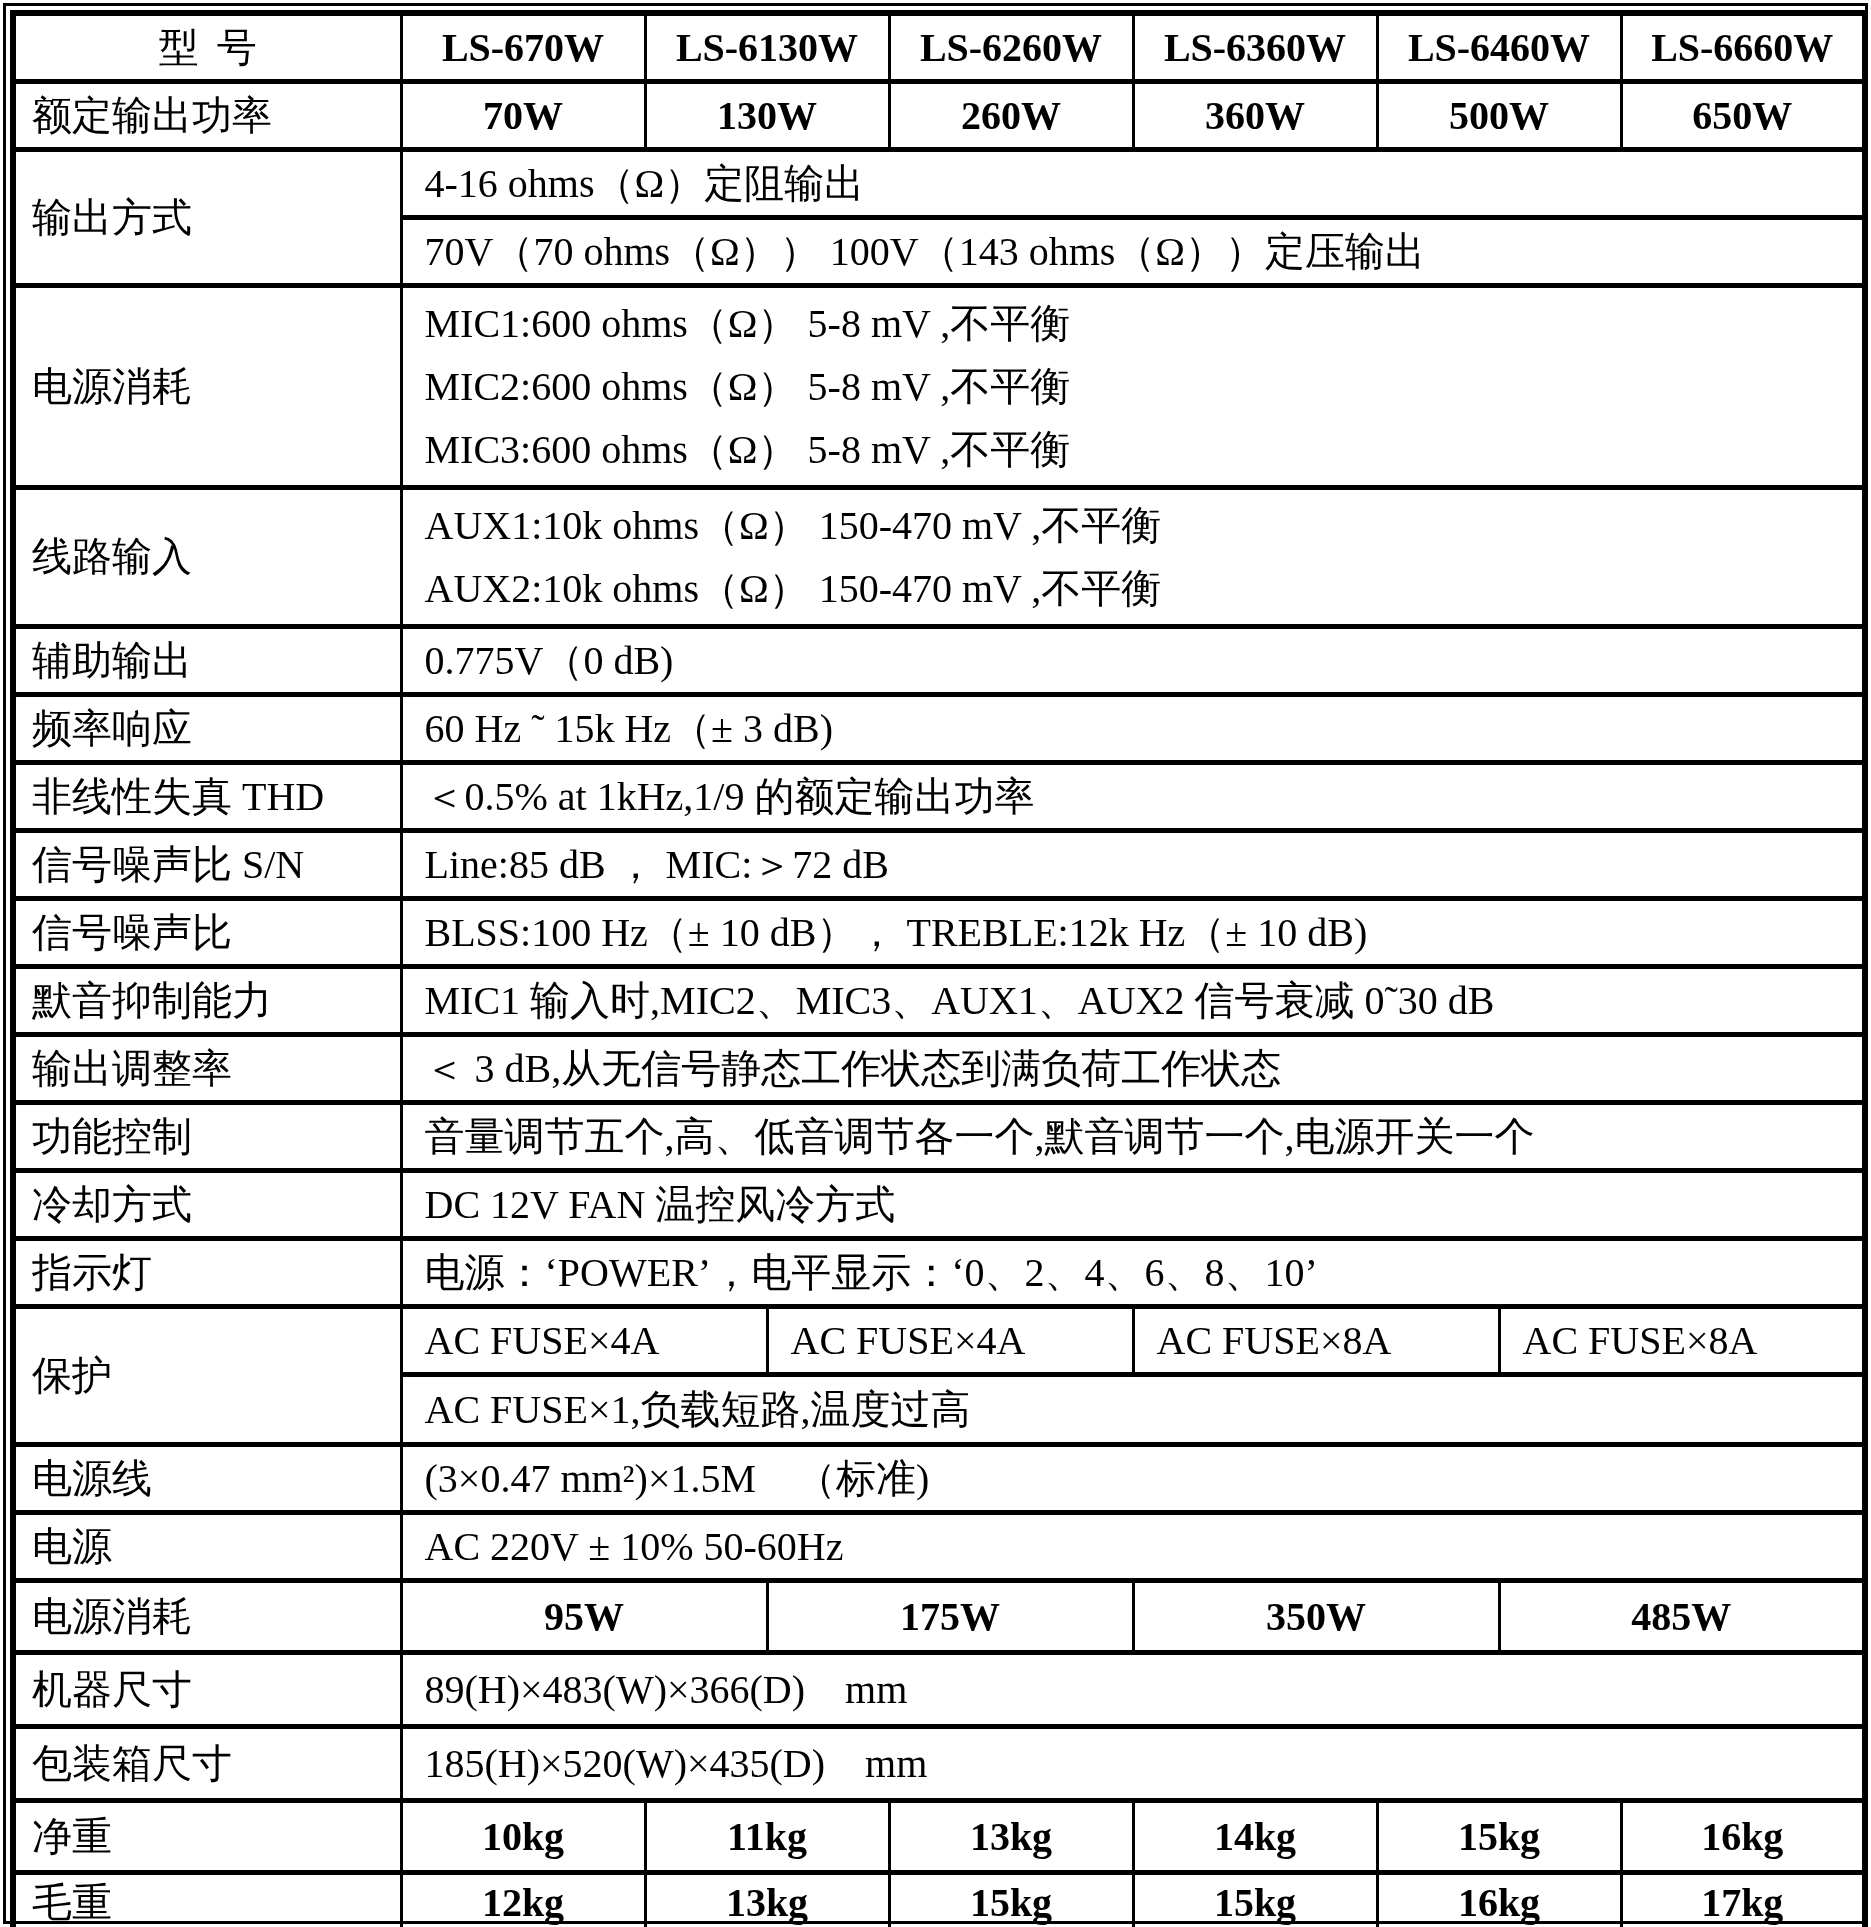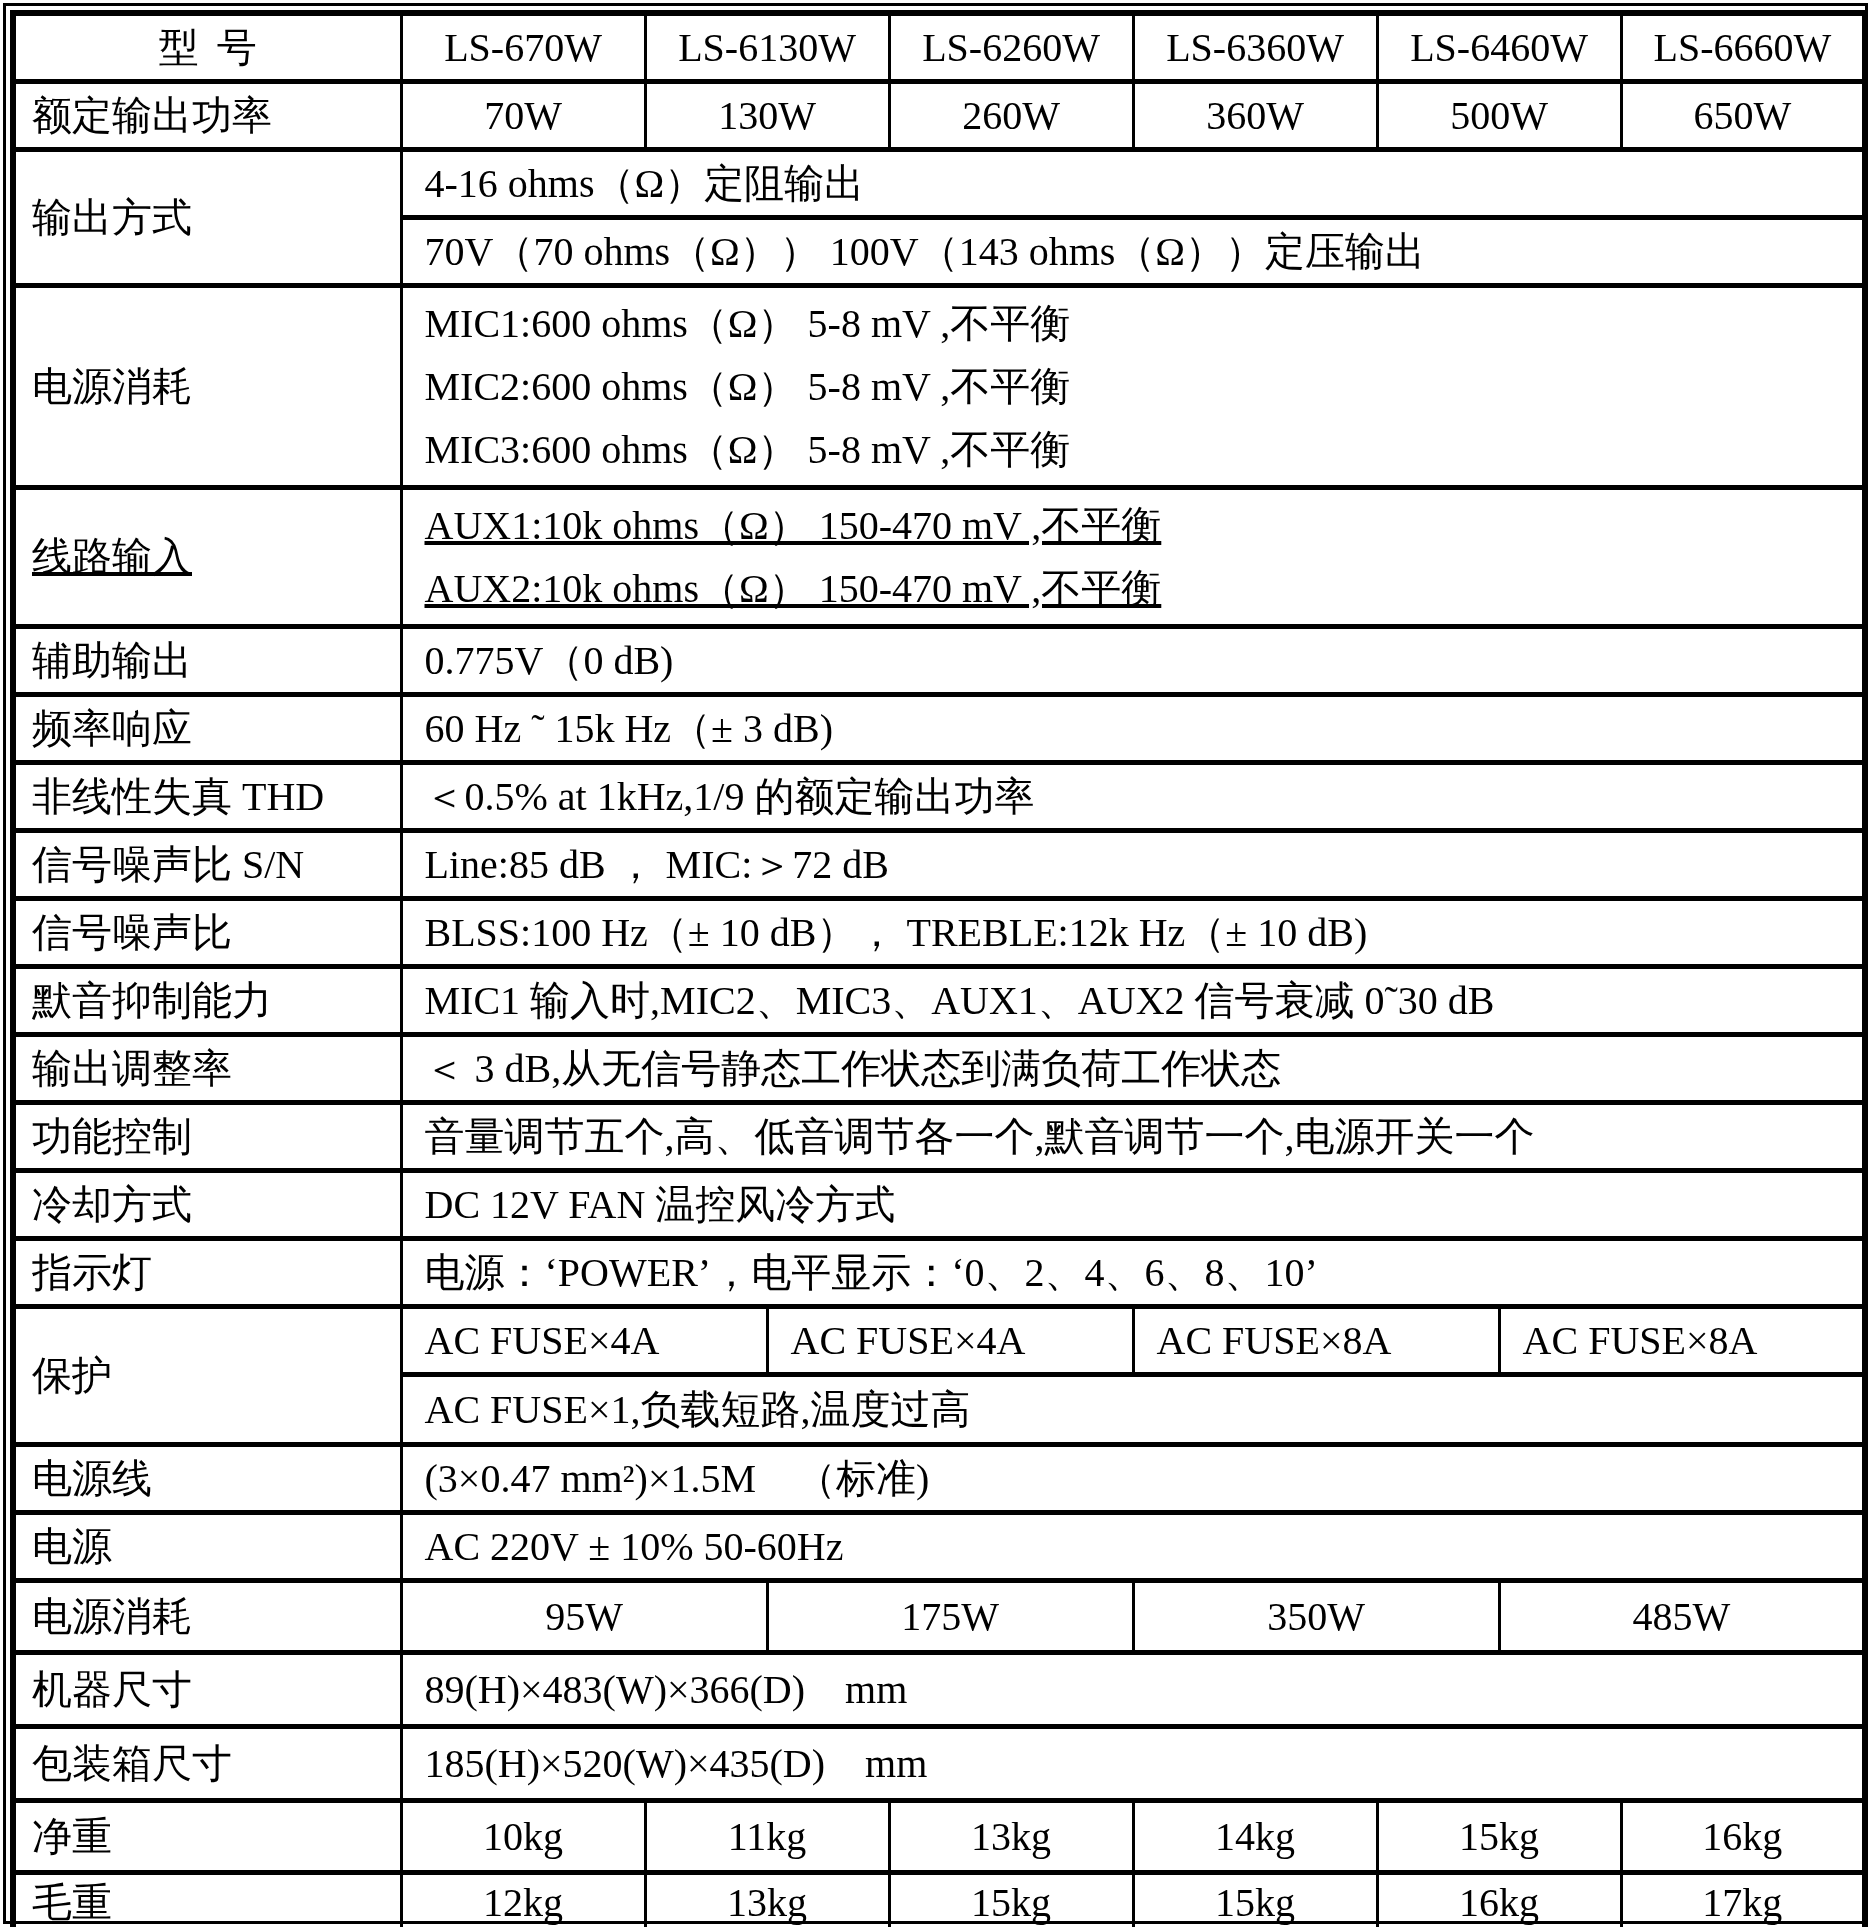--- a/index.html
+++ b/index.html
@@ -49,36 +49,37 @@
     text-align: center;
     letter-spacing: 0.45em;
     text-indent: 0.45em;
   }
   .val {            
     text-align: left;
     padding-left: 22px;
   }
   .num {            
     text-align: center;
+    font-weight: bold;
   }
   .multiline div {
     line-height: 63px;
   }
   .multiline {
     padding-top: 4px;
     padding-bottom: 4px;
   }
   
   tr.h68  { height: 68px; }
   tr.h70  { height: 70px; }
   tr.h72  { height: 72px; }
   tr.h74  { height: 74px; }
   tr.h60  { height: 60px; }
   tr.mic  { height: 200px; }
-  tr.aux  { height: 132px; text-decoration: underline; }
+  tr.aux  { height: 132px; }
 </style>
 </head>
 <body>
 
 <div class="frame">
   <table class="spec">
     <colgroup>
       <col style="width:388px">
       <col span="12" style="width:122px">
     </colgroup>

